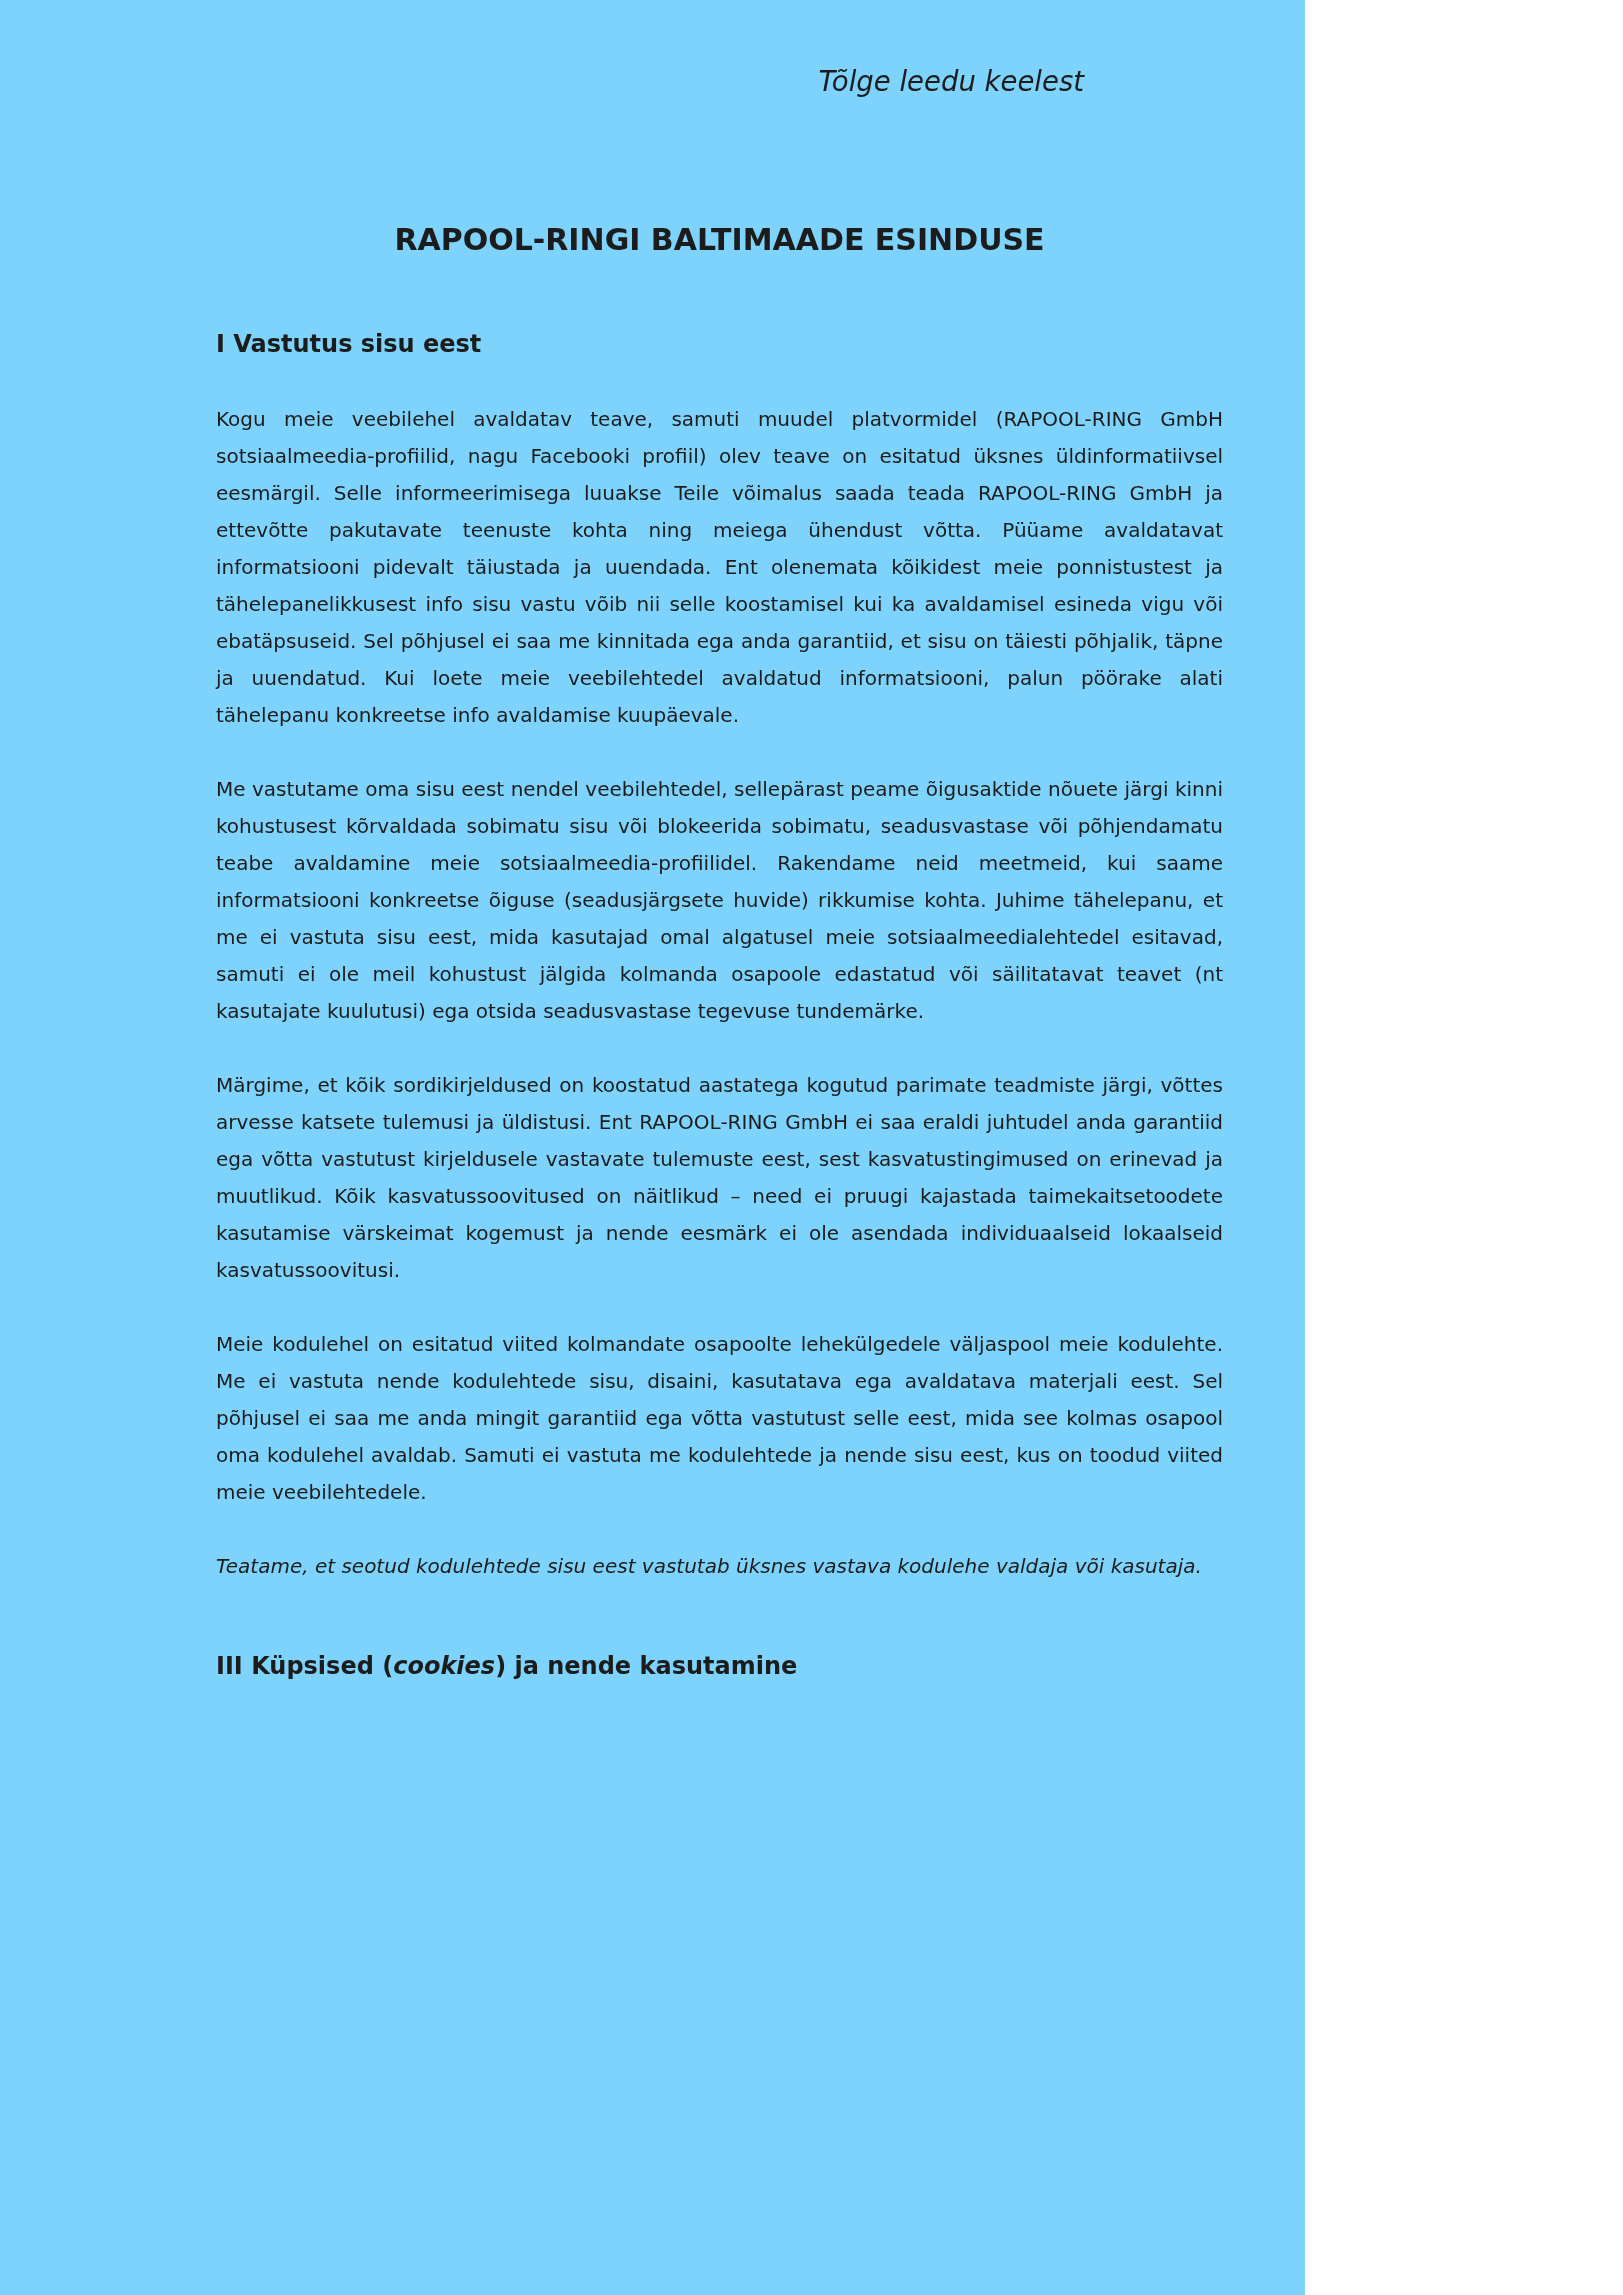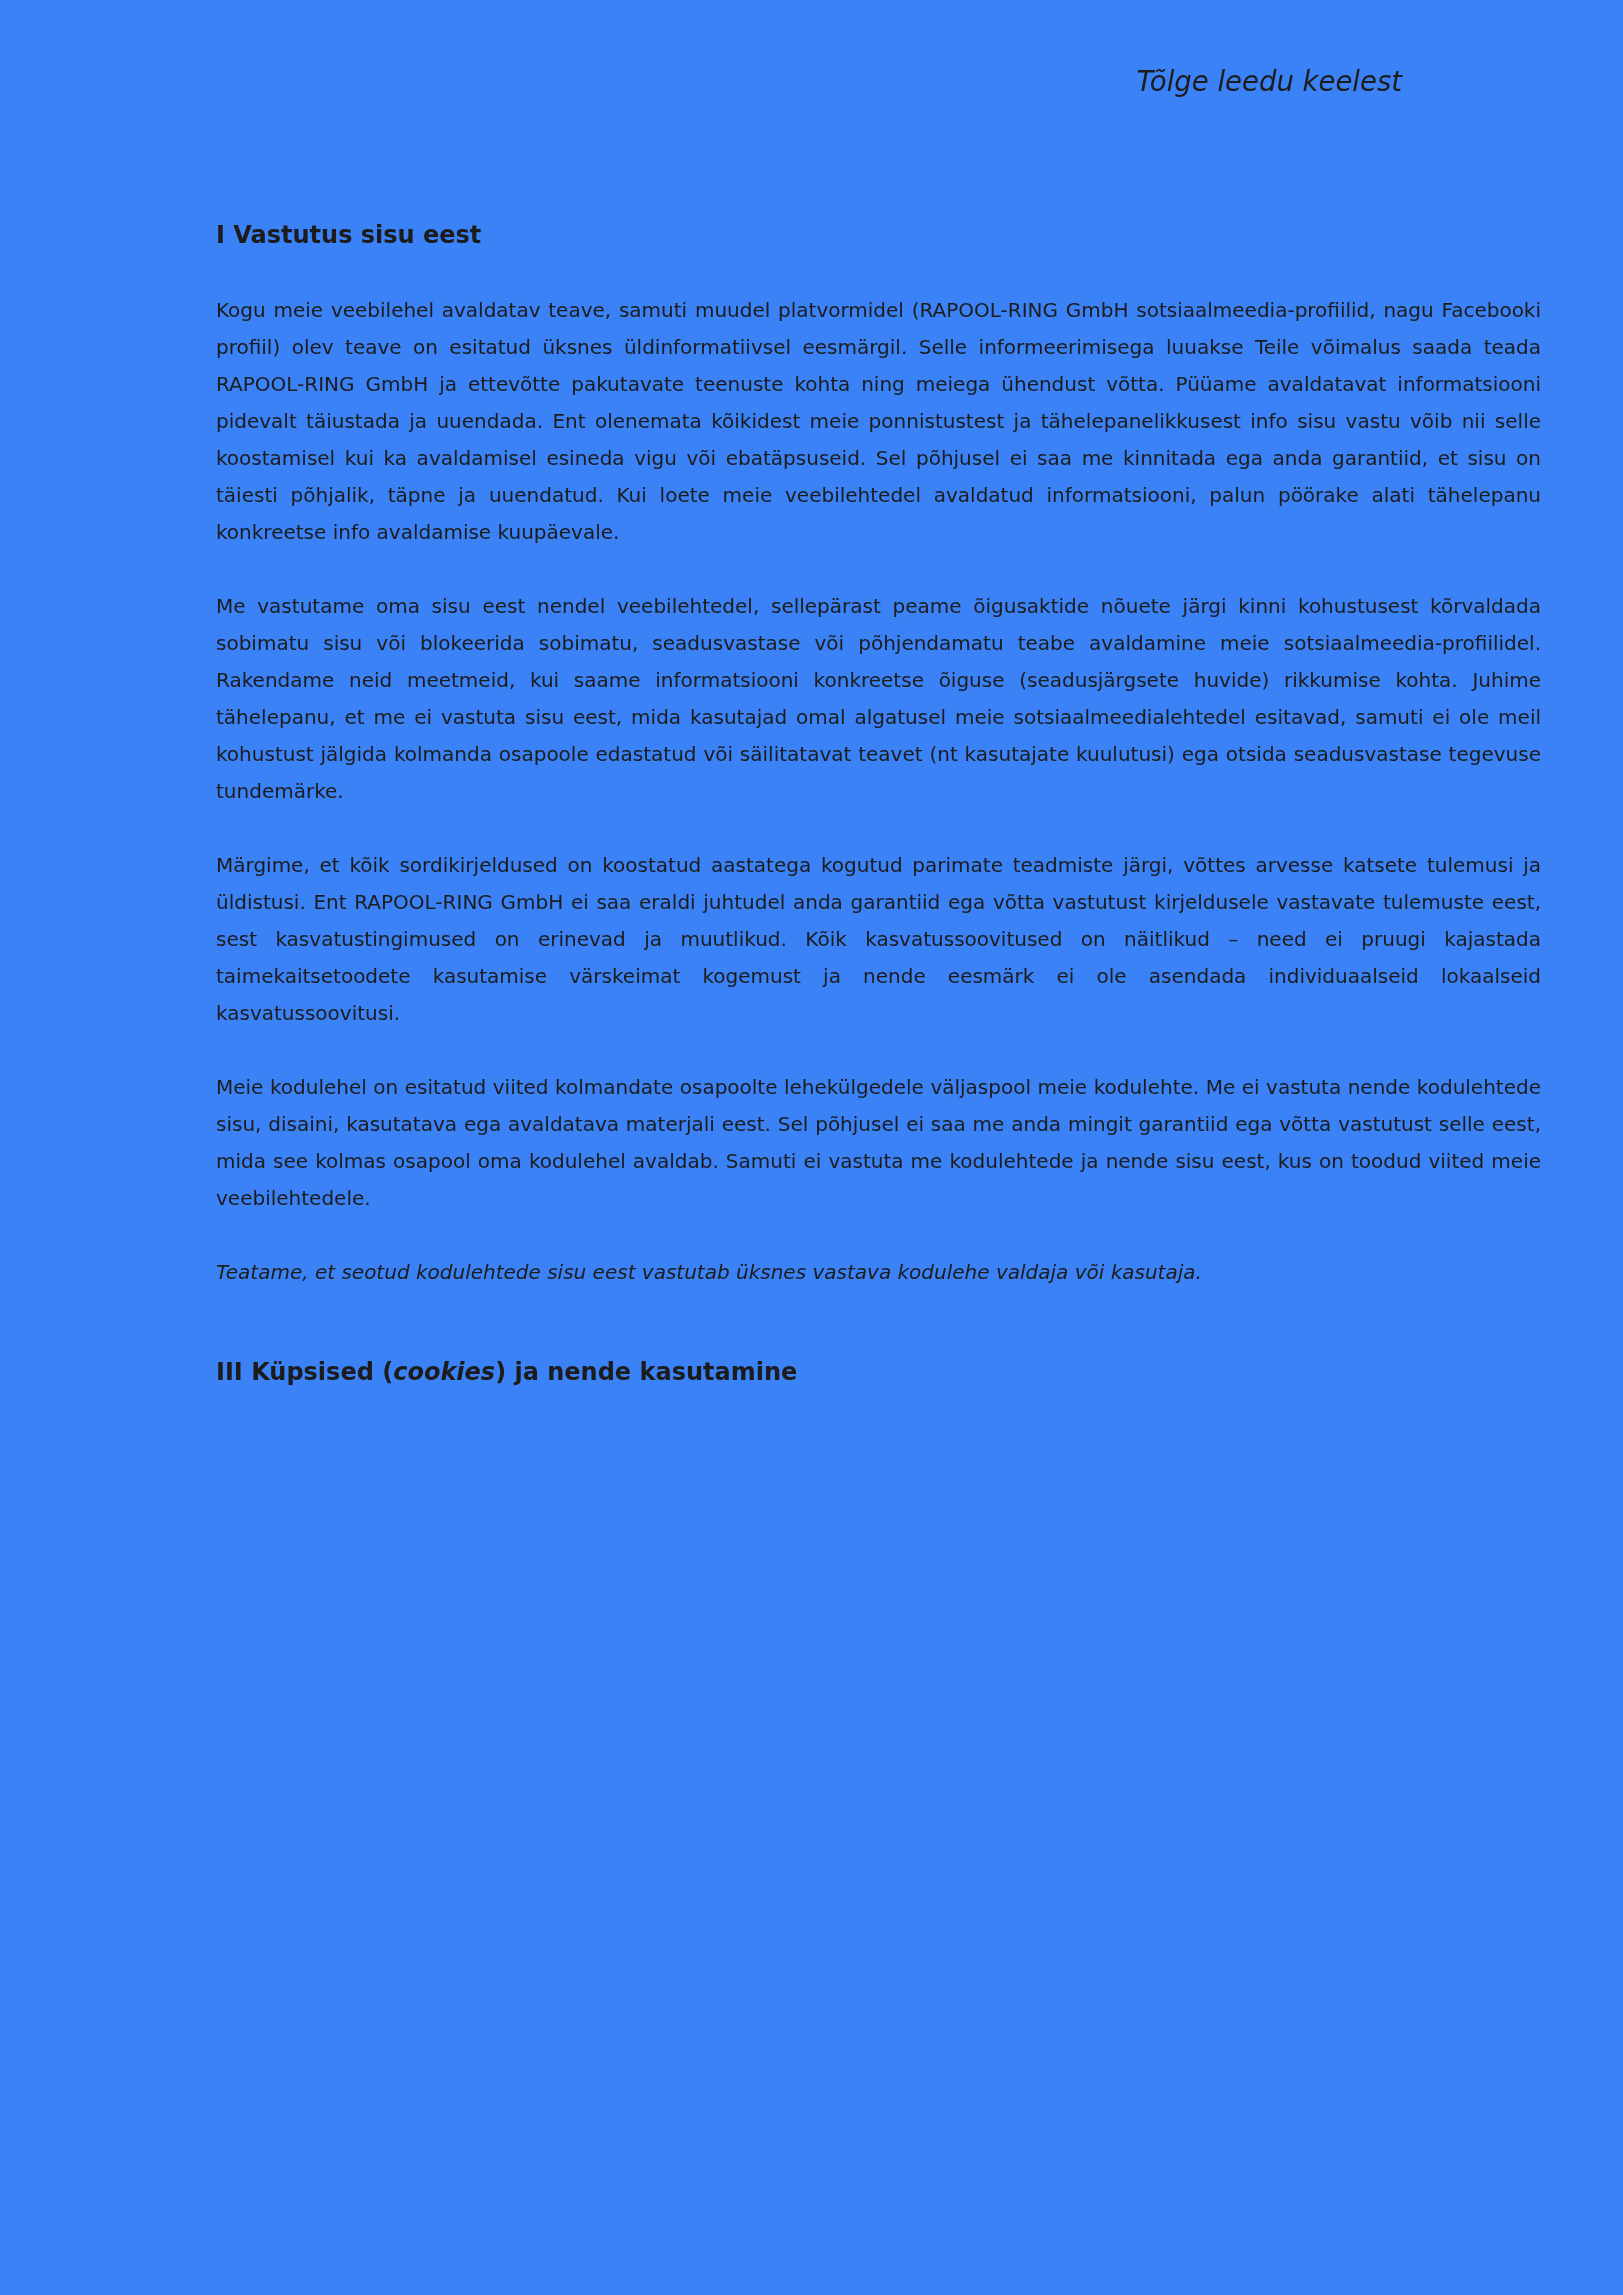--- a/index.html
+++ b/index.html
@@ -2,23 +2,23 @@
 <html lang="et" style="font-size:10.5px"><head>
 <meta charset="utf-8">
 <style>
   html, body {
     margin: 0;
     padding: 0;
     background: #ffffff;
   }
   .page {
     position: relative;
-    width: 1623px;
+    width: 1305px;
     height: 2295px;
-    background: #3b82f6;
+    background: #7dd3fc;
     box-sizing: border-box;
     padding: 65px 82px 0 216px;
     font-family: "DejaVu Sans", "Liberation Sans", sans-serif;
     color: #1c1c1c;
     -webkit-font-smoothing: antialiased;
   }
   .note {
     font-size: 27.5px;
     line-height: 33px;
     font-style: italic;
@@ -54,20 +54,21 @@
   }
 </style>
 </head>
 <body>
 
 <div class="page">
 
   <div class="note">Tõlge leedu keelest</div>
 
   <div class="title">
+    <div>RAPOOL-RINGI BALTIMAADE ESINDUSE</div>
   </div>
 
   <h2 class="heading">I Vastutus sisu eest</h2>
 
   <p class="para">Kogu meie veebilehel avaldatav teave, samuti muudel platvormidel (RAPOOL-RING GmbH sotsiaalmeedia-profiilid, nagu Facebooki profiil) olev teave on esitatud üksnes üldinformatiivsel eesmärgil. Selle informeerimisega luuakse Teile võimalus saada teada RAPOOL-RING GmbH ja ettevõtte pakutavate teenuste kohta ning meiega ühendust võtta. Püüame avaldatavat informatsiooni pidevalt täiustada ja uuendada. Ent olenemata kõikidest meie ponnistustest ja tähelepanelikkusest info sisu vastu võib nii selle koostamisel kui ka avaldamisel esineda vigu või ebatäpsuseid. Sel põhjusel ei saa me kinnitada ega anda garantiid, et sisu on täiesti põhjalik, täpne ja uuendatud. Kui loete meie veebilehtedel avaldatud informatsiooni, palun pöörake alati tähelepanu konkreetse info avaldamise kuupäevale.</p>
 
   <p class="para">Me vastutame oma sisu eest nendel veebilehtedel, sellepärast peame õigusaktide nõuete järgi kinni kohustusest kõrvaldada sobimatu sisu või blokeerida sobimatu, seadusvastase või põhjendamatu teabe avaldamine meie sotsiaalmeedia-profiilidel. Rakendame neid meetmeid, kui saame informatsiooni konkreetse õiguse (seadusjärgsete huvide) rikkumise kohta. Juhime tähelepanu, et me ei vastuta sisu eest, mida kasutajad omal algatusel meie sotsiaalmeedialehtedel esitavad, samuti ei ole meil kohustust jälgida kolmanda osapoole edastatud või säilitatavat teavet (nt kasutajate kuulutusi) ega otsida seadusvastase tegevuse tundemärke.</p>
 
   <p class="para">Märgime, et kõik sordikirjeldused on koostatud aastatega kogutud parimate teadmiste järgi, võttes arvesse katsete tulemusi ja üldistusi. Ent RAPOOL-RING GmbH ei saa eraldi juhtudel anda garantiid ega võtta vastutust kirjeldusele vastavate tulemuste eest, sest kasvatustingimused on erinevad ja muutlikud. Kõik kasvatussoovitused on näitlikud – need ei pruugi kajastada taimekaitsetoodete kasutamise värskeimat kogemust ja nende eesmärk ei ole asendada individuaalseid lokaalseid kasvatussoovitusi.</p>
 

